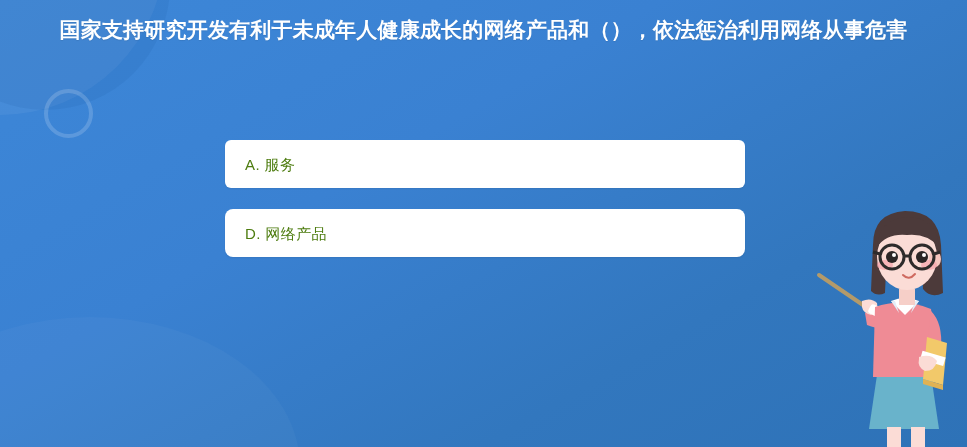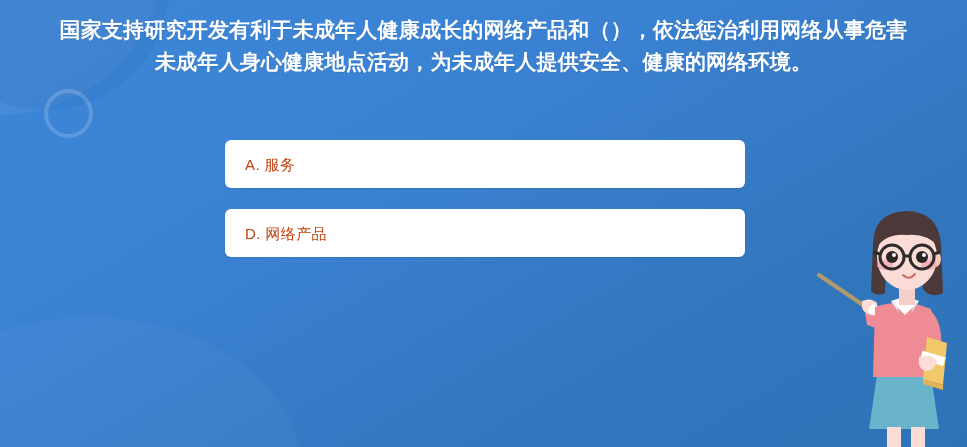--- a/index.html
+++ b/index.html
@@ -75,23 +75,23 @@
     height:48px;
     background:#ffffff;
     border-radius:6px;
     display:flex;
     align-items:center;
     padding-left:20px;
     margin-bottom:21px;
     cursor:pointer;
     box-shadow:0 1px 2px rgba(0,0,0,0.07);
   }
-  .option:last-child { margin-bottom:0; }
+  .option:last-child { margin-bottom:0;border-radius:8px; }
   .opt-text {
-    color:#c2410c;
+    color:#4d7c0f;
     font-size:15px;
     line-height:1;
     letter-spacing:0.4px;
   }
 
   
   #teacher { position:absolute; right:0; bottom:0; width:160px; height:250px; }
 </style>
 </head>
 <body>
@@ -100,21 +100,20 @@
 
   <div class="deco-layer">
     <div class="deco-blob"></div>
     <div class="deco-arc"></div>
     <div class="deco-ring"></div>
     <div class="deco-bottom-glow"></div>
   </div>
 
   <div id="question">
     <span class="qline">国家支持研究开发有利于未成年人健康成长的网络产品和（），依法惩治利用网络从事危害</span>
-    <span class="qline">未成年人身心健康地点活动，为未成年人提供安全、健康的网络环境。</span>
   </div>
 
   <div id="options">
     <div class="option">
       <span class="opt-text">A. 服务</span>
     </div>
     <div class="option">
       <span class="opt-text">D. 网络产品</span>
     </div>
   </div>

